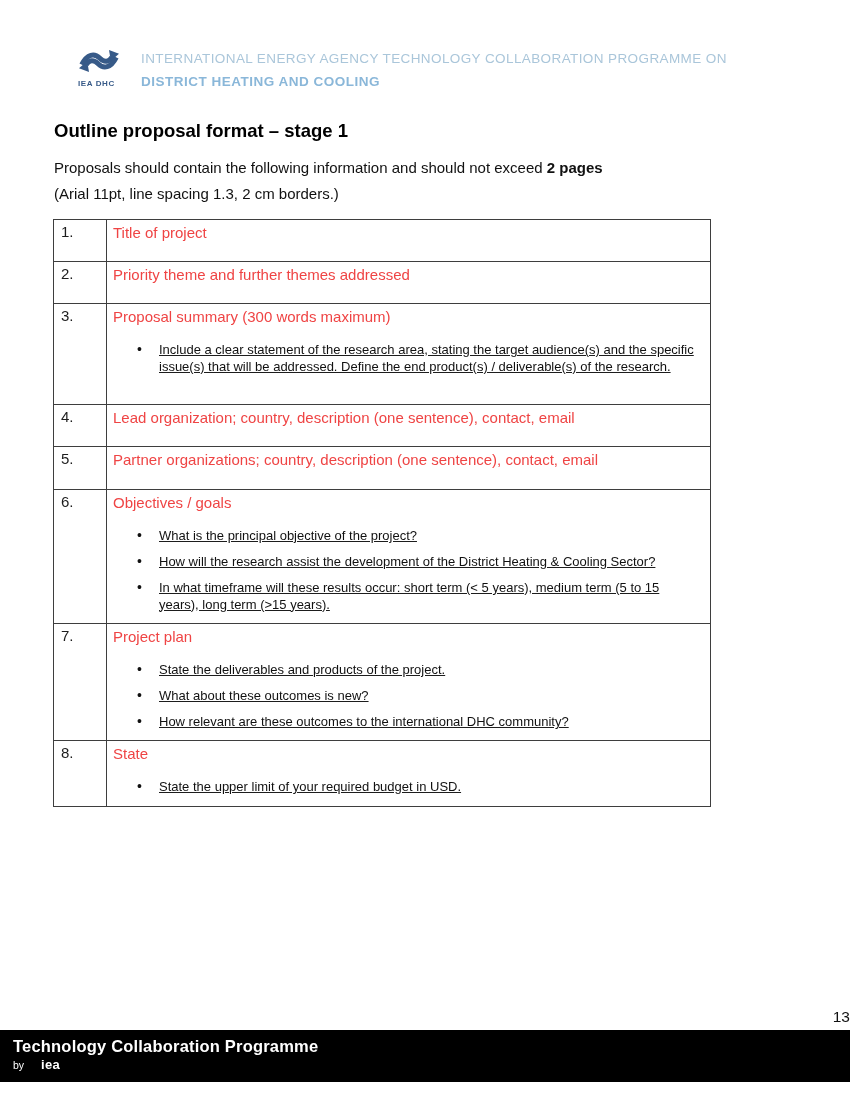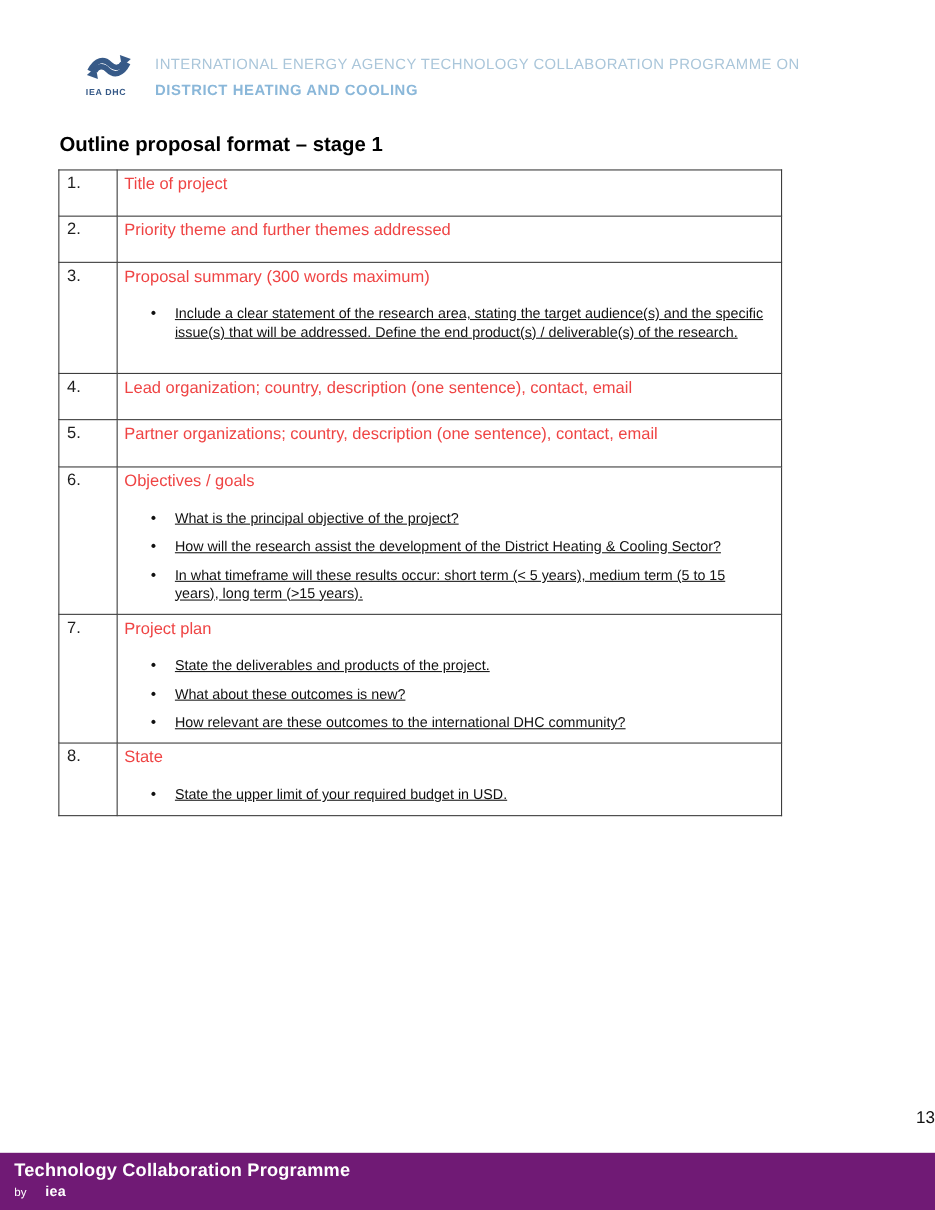--- a/index.html
+++ b/index.html
@@ -118,24 +118,24 @@
     width: 850px;
     text-align: right;
     font-size: 15.5px;
     color: #111111;
   }
 
   
   .footer-bar {
     position: absolute;
     left: 0;
-    bottom: 0;
+    bottom: 18px;
     width: 850px;
     height: 52px;
-    background: #701a75;
+    background: #000000;
     color: #ffffff;
     padding: 7px 0 18px 13px;
   }
   .footer-title {
     font-size: 16.5px;
     font-weight: bold;
     letter-spacing: 0.2px;
   }
   .footer-byline { margin-top: 1px; font-size: 10.5px; }
   .footer-byline .brand {
@@ -168,20 +168,23 @@
     </div>
     <div class="header-lines">
       <div class="header-line1">INTERNATIONAL ENERGY AGENCY TECHNOLOGY COLLABORATION PROGRAMME ON</div>
       <div class="header-line2">DISTRICT HEATING AND COOLING</div>
     </div>
   </div>
 
   <div class="content">
     <h1 class="doc-title">Outline proposal format – stage 1</h1>
 
+    <p class="intro"><span>Proposals should contain the following information and should not exceed </span><b>2 pages</b><br>
+      <span>(Arial 11pt, line spacing 1.3, 2 cm borders.)</span>
+    </p>
 
     <table class="proposal">
       <tbody>
           <tr class="h-42">
         <td class="num">1.</td>
         <td class="cell">
           <div class="row-title">Title of project</div>
         </td>
       </tr>
       <tr class="h-42">

